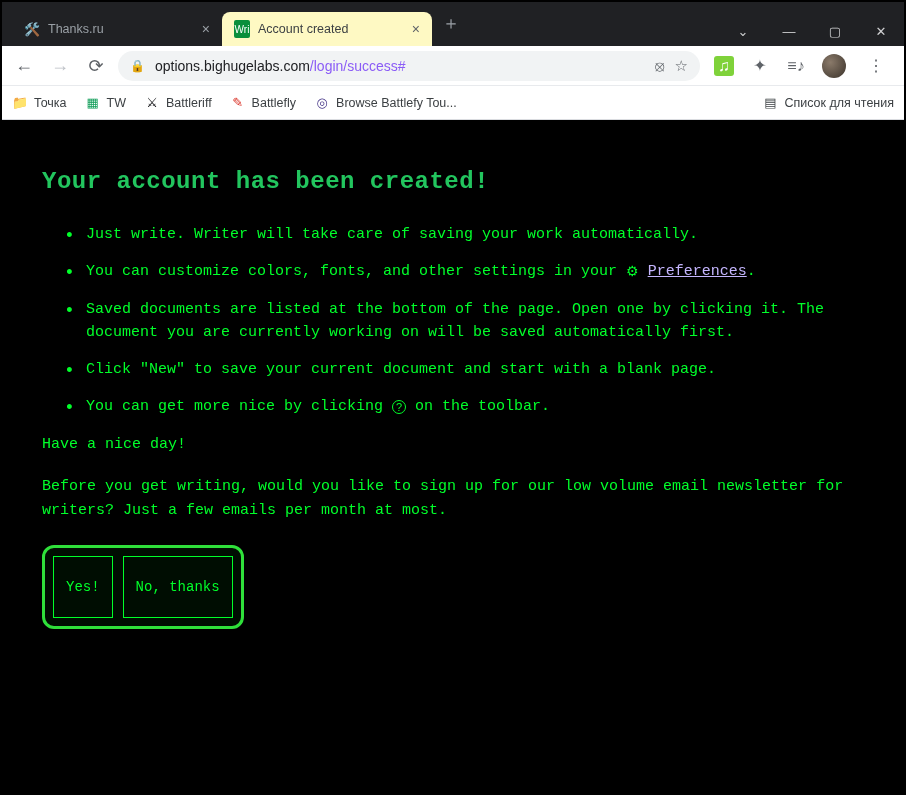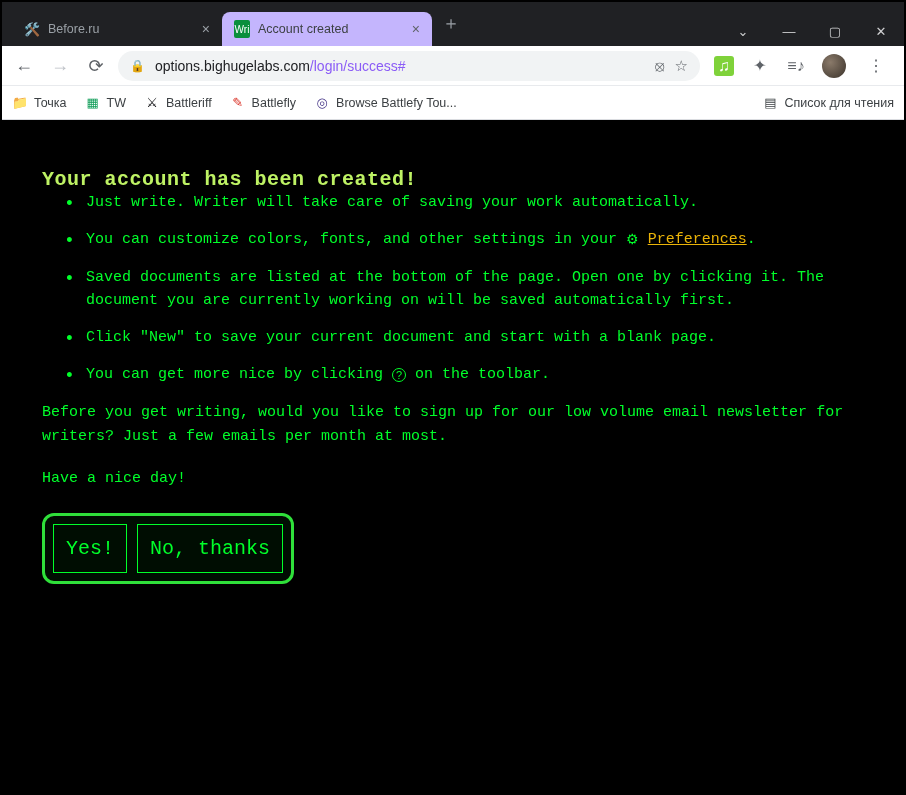--- a/index.html
+++ b/index.html
@@ -33,21 +33,21 @@
   min-width: 210px;
   max-width: 230px;
   font-size: 12.5px;
   color: #bfc1c4;
   gap: 8px;
   position: relative;
   cursor: pointer;
 }
 .tab.inactive { background: #202124; color: #9aa0a6; }
 .tab.active {
-  background: #c4b5fd;
+  background: #fef9c3;
   color: #3c4043;
   border-radius: 8px 8px 0 0;
 }
 .tab-favicon {
   width: 16px; height: 16px;
   display: flex; align-items: center; justify-content: center;
   font-size: 13px;
   flex-shrink: 0;
 }
 .tab-title { flex: 1; white-space: nowrap; overflow: hidden; text-overflow: ellipsis; }
@@ -133,23 +133,24 @@
 
 .content {
   background: #000;
   height: calc(795px - 44px - 40px - 34px - 4px);
   padding: 48px 40px 30px 40px;
   font-family: "Courier New", Courier, monospace;
   color: #00ff2a;
   overflow: auto;
 }
 .content h1 {
-  font-size: 20px;
+  font-size: 24px;
   font-weight: bold;
-  color: #bef264;
+  color: #22c55e;
+  margin-bottom: 28px;
   letter-spacing: 0.5px;
 }
 .content p {
   font-size: 15px;
   line-height: 1.6;
   margin-bottom: 18px;
 }
 .content ul {
   list-style: none;
   padding-left: 32px;
@@ -163,21 +164,21 @@
   padding-left: 12px;
 }
 .content li::before {
   content: "•";
   position: absolute;
   left: -10px;
   color: #00ff2a;
   font-size: 18px;
 }
 .content a, .underlined {
-  color: #eab308;
+  color: #c4b5fd;
   text-decoration: underline;
   cursor: pointer;
 }
 .inline-icon {
   display: inline-block;
   font-family: Arial, sans-serif;
   font-size: 14px;
   vertical-align: -1px;
 }
 .cta-row {
@@ -187,35 +188,35 @@
   padding: 8px;
   border: 3px solid #2fe03a;
   border-radius: 12px;
   background: rgba(0,255,42,0.05);
 }
 .cta-btn {
   border: 1px solid #00ff2a;
   color: #00ff2a;
   background: transparent;
   font-family: "Courier New", Courier, monospace;
-  font-size: 20px;
-  padding: 12px 12px;
+  font-size: 14px;
+  padding: 22px 12px;
   cursor: pointer;
   text-align: right;
 }
 .green-badge { background:#0a8f3c; color:#fff; width:18px; height:18px; border-radius:2px; font-size:10px; display:flex; align-items:center; justify-content:center; }
 </style>
 </head>
 <body>
 
 <div class="titlebar">
   <div class="tabs">
     <div class="tab inactive">
       <span class="tab-favicon">🛠️</span>
-      <span class="tab-title">Before.ru</span>
+      <span class="tab-title">Thanks.ru</span>
       <span class="tab-close">×</span>
     </div>
     <div class="tab active">
       <span class="tab-favicon">
           <span class="green-badge">Wri</span>
         </span>
       <span class="tab-title">Account created</span>
       <span class="tab-close">×</span>
     </div>
     <div class="newtab">＋</div>
@@ -281,19 +282,19 @@
     <li>Just write. Writer will take care of saving your work automatically.</li>
     <li>
       <span>You can customize colors, fonts, and other settings in your </span><span class="inline-icon">⚙</span> <a class="underlined">Preferences</a><span>.</span>
     </li>
     <li>Saved documents are listed at the bottom of the page. Open one by clicking it. The document you are currently working on will be saved automatically first.</li>
     <li>Click "New" to save your current document and start with a blank page.</li>
     <li>
       <span>You can get more nice by clicking </span><span class="inline-icon" style="border:1px solid #00ff2a;border-radius:50%;width:14px;height:14px;line-height:13px;text-align:center;font-size:11px;">?</span><span> on the toolbar.</span>
     </li>
   </ul>
+  <p>Have a nice day!</p>
   <p>Before you get writing, would you like to sign up for our low volume email newsletter for writers? Just a few emails per month at most.</p>
-  <p>Have a nice day!</p>
   <div class="cta-row">
     <button class="cta-btn">Yes!</button>
     <button class="cta-btn">No, thanks</button>
   </div>
 </div>
 
 </body></html>

